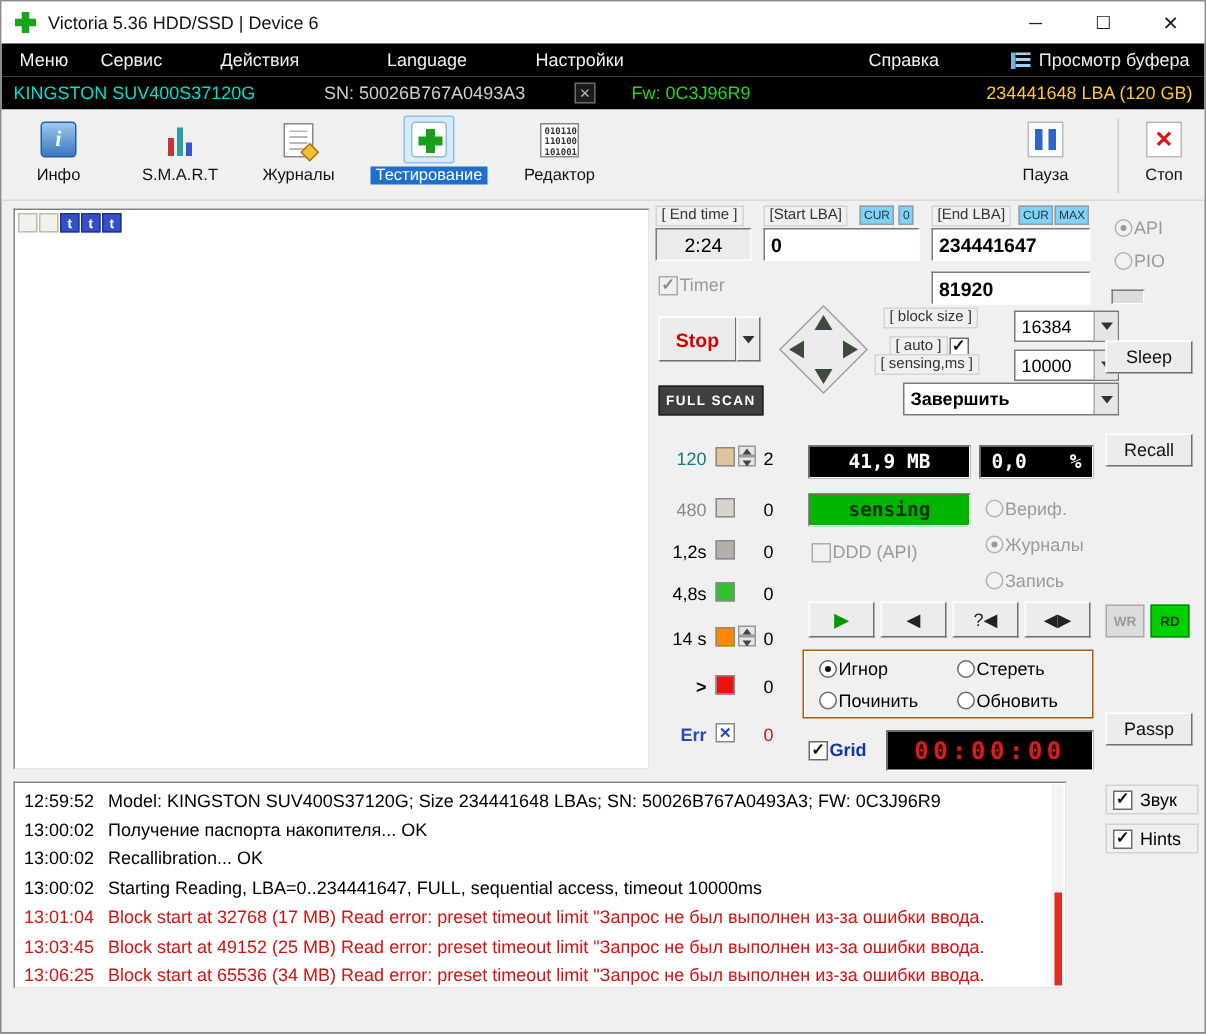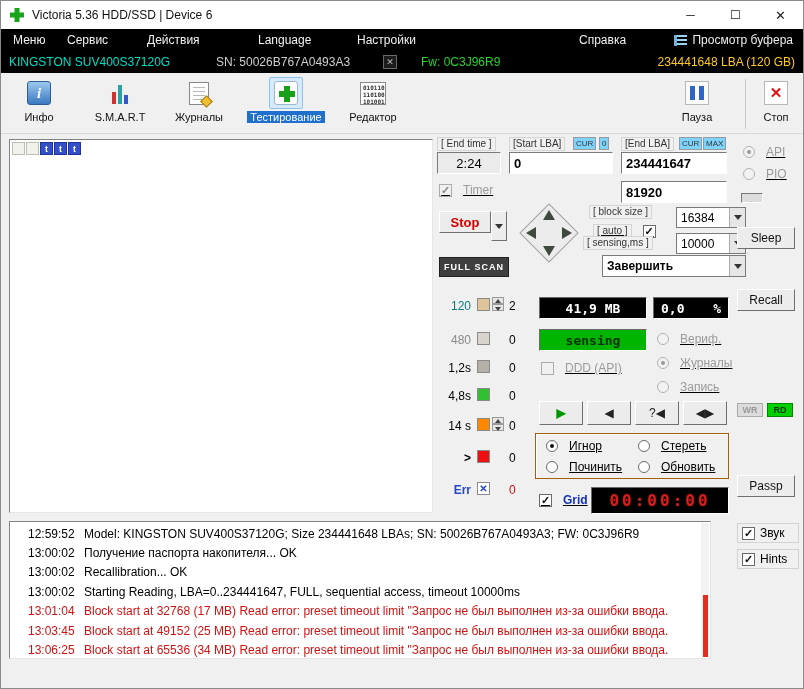--- a/index.html
+++ b/index.html
@@ -96,42 +96,42 @@
   .cb { width:13px; height:13px; background:#fff; border:1px solid #6a6a6a; display:inline-flex;
         align-items:center; justify-content:center; font-size:11px; line-height:1; color:#111; flex:none; }
   .cb.checked::after { content:"✓"; font-weight:bold; }
   .cb.gray { border-color:#ababab; background:#f0f0f0; color:#8a8a8a; }
   .rb { width:12px; height:12px; border:1px solid #6a6a6a; border-radius:50%; background:#fff;
         position:relative; display:inline-block; flex:none; }
   .rb.sel::after { content:""; position:absolute; left:3px; top:3px; width:4px; height:4px;
                    border-radius:50%; background:#111; }
   .rb.gray { border-color:#b2b2b2; background:#f2f2f2; }
   .rb.gray.sel::after { background:#9a9a9a; }
-  .optrow { position:absolute; display:flex; align-items:center; gap:11px; font-size:12px;text-decoration:underline; }
+  .optrow { position:absolute; display:flex; align-items:center; gap:1px; font-size:12px; }
   .graytxt { color:#9a9a9a; }
   .lcd { position:absolute; background:#000; border:1px solid; border-color:#6a6a6a #fff #fff #6a6a6a;
          color:#ffffff; font-weight:bold; font-family:"DejaVu Sans Mono",monospace; font-size:13px;
          display:flex; align-items:center; justify-content:center; }
   .sel-box { position:absolute; background:#fff; border:1px solid #7a7a7a; display:flex;
              align-items:center; font-size:12px;margin-left:19px; }
   .sel-box .txt { flex:1; padding-left:4px; white-space:nowrap; overflow:hidden; }
   .sel-box .arrow { width:16px; align-self:stretch; background:#e6e6e6; border-left:1px solid #aaa;
                     display:flex; align-items:center; justify-content:center; }
   .tri-d { width:0; height:0; border-left:4px solid transparent; border-right:4px solid transparent;
            border-top:5px solid #333; }
   .spin { position:absolute; width:12px; height:14px; display:flex; flex-direction:column; }
   .spin span { flex:1; background:#e6e6e6; border:1px solid #9a9a9a; position:relative; }
   .spin span::after { content:""; position:absolute; left:2px; width:0; height:0;
                       border-left:3px solid transparent; border-right:3px solid transparent; }
   .spin .up::after { top:1px; border-bottom:4px solid #444; }
   .spin .dn::after { top:2px; border-top:4px solid #444; }
 
   
   .ctrl { position:absolute; left:436px; top:134px; width:296px; height:382px; }
-  .stopbtn { position:absolute; left:2px; top:76px; width:52px; height:22px; color:#d40000;
+  .stopbtn { position:absolute; left:2px; top:76px; width:52px; height:30px; color:#d40000;
              font-weight:bold; font-size:13px; display:flex; align-items:center; justify-content:center; }
   .stopdrop { position:absolute; left:54px; top:76px; width:16px; height:30px; display:flex;
               align-items:center; justify-content:center; }
   .dpad { position:absolute; left:80px; top:66px; width:64px; height:64px; }
   .dpad .plate { position:absolute; left:11px; top:11px; width:42px; height:42px;
                  transform:rotate(45deg); background:#ececec; border:1px solid #a0a0a0; }
   .dpad i { position:absolute; width:0; height:0; }
   .d-up { left:26px; top:9px;  border-left:6px solid transparent; border-right:6px solid transparent; border-bottom:10px solid #3d4a3d; }
   .d-dn { left:26px; bottom:9px; border-left:6px solid transparent; border-right:6px solid transparent; border-top:10px solid #3d4a3d; }
   .d-lf { left:9px; top:26px; border-top:6px solid transparent; border-bottom:6px solid transparent; border-right:10px solid #3d4a3d; }
@@ -149,29 +149,29 @@
   .grpbox { position:absolute; left:98px; top:298px; width:194px; height:46px;
             border:1px solid #a16207; box-shadow:inset 1px 1px 0 #fff; }
   .gridlabel { font-weight:bold; color:#1232b4; }
   .timer-lcd { color:#d02020; font-size:16px; letter-spacing:3px; text-shadow:0 0 2px #700; }
 
   
   .sidep { position:absolute; left:734px; top:134px; width:66px; height:382px; }
   .minibar { position:absolute; left:6px; top:58px; width:22px; height:10px; background:#dcdcdc; }
   .sbtn { position:absolute; left:2px; width:58px; height:22px; font-size:12px; color:#111;
           display:flex; align-items:center; justify-content:center; }
-  .chip { position:absolute; width:26px; height:14px; font-size:9px; font-weight:bold;
+  .chip { position:absolute; width:26px; height:22px; font-size:9px; font-weight:bold;
           display:flex; align-items:center; justify-content:center; }
   .chip.wr { left:2px; top:268px; background:#dcdcdc; border:1px solid #ababab; color:#9a9a9a; }
   .chip.rd { left:32px; top:268px; background:#00d000; border:1px solid #008800; color:#003800; }
 
   
   .logarea { position:absolute; left:8px; top:520px; width:702px; height:138px; background:#fff;
              border:1px solid; border-color:#828282 #e6e6e6 #e6e6e6 #828282; overflow:hidden; padding-top:2px; }
-  .lrow { height:19.4px; display:flex; align-items:center; white-space:nowrap; font-size:12px;padding-left:12px; }
+  .lrow { height:19.4px; display:flex; align-items:center; white-space:nowrap; font-size:12px; }
   .ltime { width:62px; flex:none; padding-left:6px; }
   .lmsg { overflow:hidden; }
   .lrow.err { color:#d41111; }
   .logscroll { position:absolute; right:1px; top:1px; bottom:1px; width:8px; background:#f3f3f3; }
   .logscroll .marker { position:absolute; right:1px; top:72px; width:5px; height:62px; background:#e03020; }
 
   
   .footchecks { position:absolute; left:736px; top:522px; width:62px; }
   .fchk { display:flex; align-items:center; gap:5px; border:1px solid #d2d2d2; padding:2px 4px;
           margin-bottom:6px; font-size:12px; }

